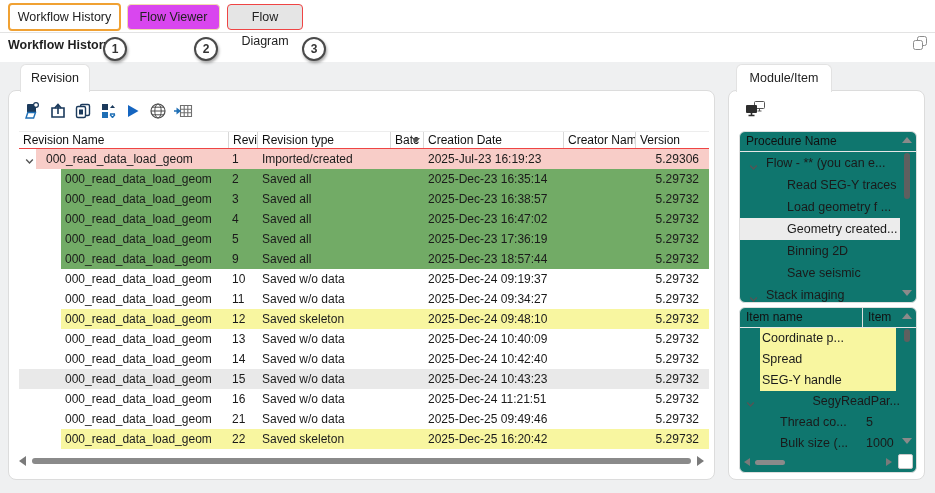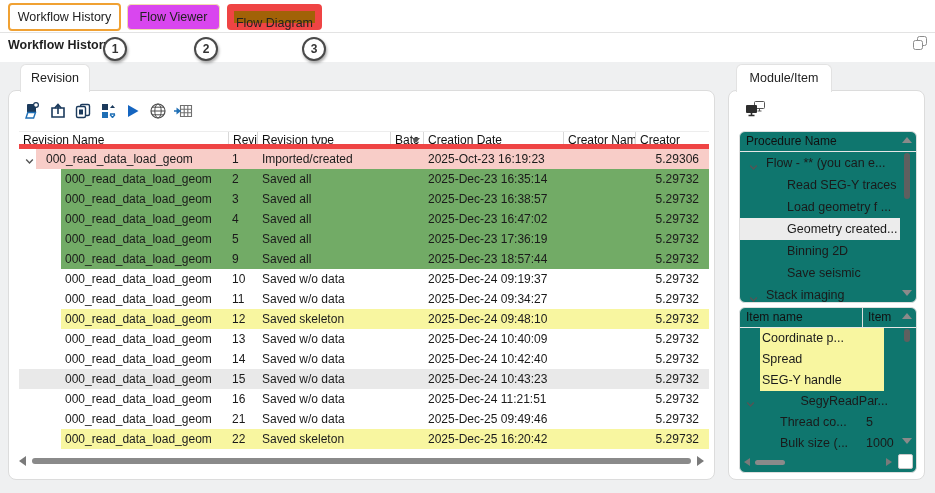--- a/index.html
+++ b/index.html
@@ -9,21 +9,21 @@
     font-family:"Liberation Sans", sans-serif; color:#1a1a1a;
     overflow:hidden;
   }
   .main-bg { position:absolute; left:0; top:62px; width:935px; height:431px; background:#eff0f1; }
 
   
   .topbar { position:absolute; left:0; top:0; width:935px; height:33px; background:#fff; border-bottom:1px solid #e3e3e3; z-index:5; }
   .ttab { position:absolute; top:4px; height:26px; line-height:24px; text-align:center; font-size:12.5px; color:#222; border-radius:4px; cursor:default; }
   .ttab.active { left:8px; width:113px; top:3px; height:28px; line-height:25px; background:#fff; border:2px solid #f0a133; }
   .ttab.t2 { left:127px; width:93px; background:#d946ef; border:1px solid #f2ddae; }
-  .ttab.t3 { left:227px; width:95px; background:#a16207; border:7px solid #ef4444; }
+  .ttab.t3 { left:227px; width:76px; background:#e5e5e5; border:1px solid #ef4444; }
 
   .page-title { position:absolute; left:8px; top:38px; font-size:12.5px; font-weight:700; color:#1f1f1f; z-index:6; }
 
   .som { position:absolute; width:24px; height:24px; top:37px; border:2px solid #4a4a4a; border-radius:50%; background:#fff;
          box-shadow:1px 2px 3px rgba(0,0,0,.35); text-align:center; line-height:20px; font-size:12px; font-weight:700; color:#333; z-index:8; }
   .som.m1 { left:103px; } .som.m2 { left:194px; } .som.m3 { left:302px; }
 
   .restore-btn { position:absolute; left:913px; top:36px; width:16px; height:15px; z-index:8; }
 
   
@@ -34,21 +34,21 @@
   .card { position:absolute; top:90px; background:#fff; border:1px solid #dcdcdc; border-radius:8px; z-index:3; }
   .card.left { left:8px; width:707px; height:390px; }
   .card.right { left:728px; width:197px; height:390px; }
 
   
   .toolbar { position:absolute; left:14px; top:10px; display:flex; gap:5px; align-items:center; }
   .tbtn { width:20px; height:20px; display:flex; align-items:center; justify-content:center; }
 
   
   .rtable { position:absolute; left:10px; top:40px; width:690px; font-size:12px; }
-  .thead { display:flex; height:18px; border-top:1px solid #ededed; border-bottom:5px solid #ef4444; align-items:flex-start; }
+  .thead { display:flex; height:18px; border-top:1px solid #ededed; border-bottom:1px solid #ef4444; align-items:flex-start; }
   .hcell { height:100%; line-height:17px; padding-left:4px; border-right:1px solid #d8d8d8; white-space:nowrap; overflow:hidden; position:relative; color:#111; }
   .hcell:last-child { border-right:none; }
   .c-name{width:210px;} .c-rev{width:29px;} .c-type{width:133px;} .c-batch{width:33px;}
   .c-date{width:140px;} .c-creator{width:72px;} .c-ver{width:73px;}
   .filter-arrow { position:absolute; right:3px; top:6px; width:0; height:0; border-left:4px solid transparent; border-right:4px solid transparent; border-top:5px solid #555; }
 
   .trow { display:flex; height:20px; line-height:20px; position:relative; white-space:nowrap; }
   .trow::before { content:""; position:absolute; top:0; bottom:0; right:0; display:none; }
   .trow.hl-pink::before  { display:block; left:17px; background:#f8cdc8; }
   .trow.hl-green::before { display:block; left:42px; background:#72ab66; }
@@ -78,21 +78,21 @@
   .lb-head .vsep { position:absolute; left:122px; top:0; bottom:0; width:1px; background:#e0e0e0; }
   .lb-head .val { position:absolute; left:128px; top:0; }
 
   .pitem { height:22px; line-height:22px; position:relative; margin-right:16px; white-space:nowrap; overflow:hidden; }
   .pitem.sel { background:#ececec; }
   .pitem .chev { position:absolute; left:8px; top:6px; }
   .pitem .plabel { display:block; overflow:hidden; }
   .pitem.lvl0 .plabel { padding-left:26px; }
   .pitem.lvl1 .plabel { padding-left:47px; }
 
-  .irow { height:21px; line-height:21px; position:relative; white-space:nowrap; margin-right:28px; }
+  .irow { height:21px; line-height:21px; position:relative; white-space:nowrap; margin-right:16px; }
   .irow.yel::before { content:""; position:absolute; left:20px; right:4px; top:0; bottom:0; background:#f8f6a0; }
   .irow .chev { position:absolute; left:5px; top:5px; z-index:1; }
   .irow .iname { position:relative; z-index:1; display:block; overflow:hidden; }
   .irow .iname.lvl0 { padding-left:20px;text-align:right; }
   .irow .iname.lvl1 { padding-left:22px; }
   .irow .iname.lvl2 { padding-left:40px; }
   .irow .ival { position:absolute; left:126px; top:0; z-index:1; }
 
   
   .vscroll { position:absolute; right:3px; top:3px; bottom:4px; width:12px; }
@@ -187,32 +187,32 @@
   </div>
 
   <div class="rtable">
     <div class="thead">
       <div class="hcell c-name">Revision Name</div>
       <div class="hcell c-rev">Revis</div>
       <div class="hcell c-type">Revision type</div>
       <div class="hcell c-batch"><span>Batc</span><span class="filter-arrow"></span></div>
       <div class="hcell c-date">Creation Date</div>
       <div class="hcell c-creator">Creator Name</div>
-      <div class="hcell c-ver">Creator</div>
+      <div class="hcell c-ver">Version</div>
     </div>
     <div id="revision-rows">
         <div class="trow hl-pink">
           <span class="chev"><svg width="11" height="11" viewBox="0 0 11 11">
               <path d="M2.2 3.6 L5.5 6.9 L8.8 3.6" fill="none" stroke="#555" stroke-width="1.4"></path>
             </svg></span>
           <div class="cell c-name root">000_read_data_load_geom</div>
           <div class="cell c-rev">1</div>
           <div class="cell c-type">Imported/created</div>
           <div class="cell c-batch"></div>
-          <div class="cell c-date">2025-Oct-23 16:19:23</div>
+          <div class="cell c-date">2025-Jul-23 16:19:23</div>
           <div class="cell c-creator"></div>
           <div class="cell c-ver">5.29306</div>
         </div>
         <div class="trow hl-green">
           <div class="cell c-name child">000_read_data_load_geom</div>
           <div class="cell c-rev">2</div>
           <div class="cell c-type">Saved all</div>
           <div class="cell c-batch"></div>
           <div class="cell c-date">2025-Dec-23 16:35:14</div>
           <div class="cell c-creator"></div>

